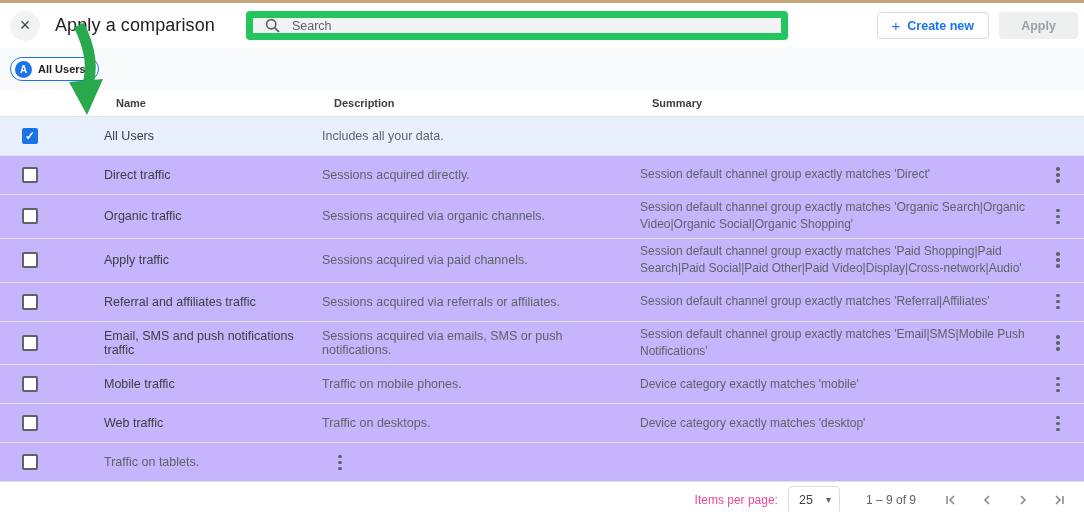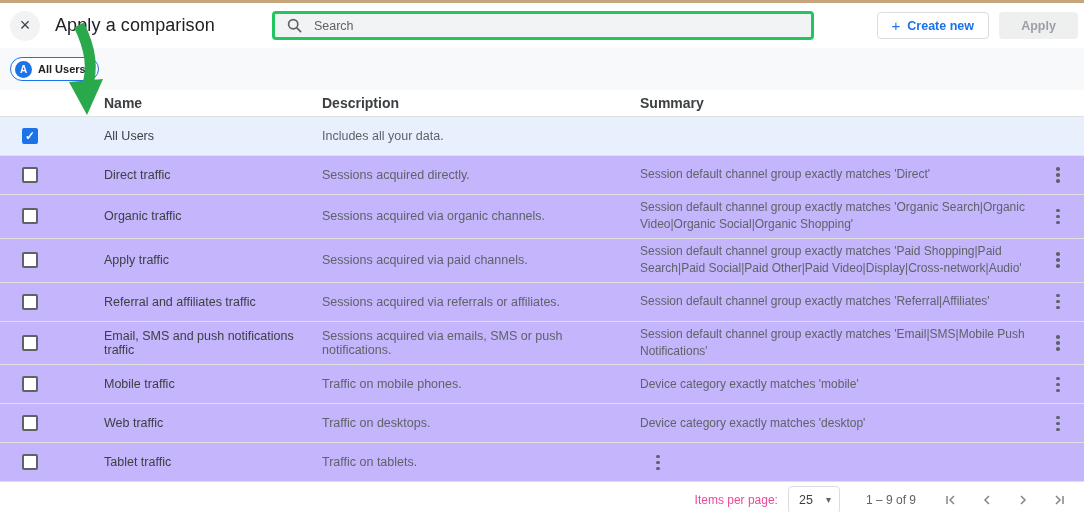--- a/index.html
+++ b/index.html
@@ -12,22 +12,22 @@
 
   
   .header-bar { height:45px; display:flex; align-items:center; background:#fff; }
   .close-btn {
     width:30px; height:30px; border-radius:50%; background:#f1f3f4;
     display:flex; align-items:center; justify-content:center;
     font-size:18px; color:#3c4043; margin-left:10px; cursor:pointer; border:none;
   }
   .page-title { font-size:18px; color:#202124; margin-left:15px; letter-spacing:.1px; white-space:nowrap; }
   .search-box {
-    width:542px; height:29px; margin-left:57px; background:#f1f3f4;
-    border:3px solid #22c55e; border-radius:4px; display:flex; align-items:center; padding:0 12px;justify-content:flex-end;
+    width:542px; height:29px; margin-left:31px; background:#f1f3f4;
+    border:7px solid #22c55e; border-radius:4px; display:flex; align-items:center; padding:0 12px;justify-content:flex-end;
   }
   .search-box svg { flex:0 0 auto; }
   .search-input {
     border:none; outline:none; background:transparent; font-size:12.5px;
     color:#3c4043; margin-left:12px; width:100%;
     font-family:"Liberation Sans", sans-serif;
   }
   .search-input::placeholder { color:#5f6368; }
   .header-spacer { flex:1; }
   .create-btn {
@@ -54,21 +54,21 @@
     font-size:10px; font-weight:bold; display:flex; align-items:center; justify-content:center;
   }
   .chip-label { font-size:11px; color:#202124; font-weight:bold; }
 
   
   .annotation-arrow { position:absolute; left:58px; top:22px; width:60px; height:100px; z-index:6; pointer-events:none; }
 
   
   .grid-row { display:grid; grid-template-columns:104px 218px 318px 1fr 44px; align-items:center; }
   .table-header { height:27px; background:#fff; border-bottom:1px solid #e0e0e0; }
-  .col-head { font-size:14px; font-weight:bold; color:#3c4043; }
+  .col-head { font-size:11px; font-weight:bold; color:#3c4043;margin-left:12px; }
   .row { min-height:39px; border-bottom:1px solid #e0e0e0; background:#c4b5fd; cursor:pointer; }
   .row.selected { background:#e8f0fe; }
   .cell-check { padding-left:22px; }
   .checkbox {
     width:16px; height:16px; border:2px solid #5f6368; border-radius:2px; background:#fff;
     display:flex; align-items:center; justify-content:center; cursor:pointer;
   }
   .checkbox.checked { background:#1a73e8; border-color:#1a73e8; }
   .checkbox .mark { color:#fff; font-size:12px; font-weight:bold; line-height:1; }
   .cell-name { font-size:12.5px; color:#3c4043; padding-right:10px; }
@@ -266,21 +266,20 @@
         <i></i>
       </div>
   </div>
 
   <div class="grid-row row">
     <div class="cell-check">
       <div class="checkbox">
         <span class="mark"></span>
       </div>
     </div>
-    <div class="cell-name">Tablet traffic</div>
     <div class="cell-desc">Traffic on tablets.</div>
     <div class="kebab">
         <i></i>
         <i></i>
         <i></i>
       </div>
   </div>
 </div>
 
 <div class="footer">

